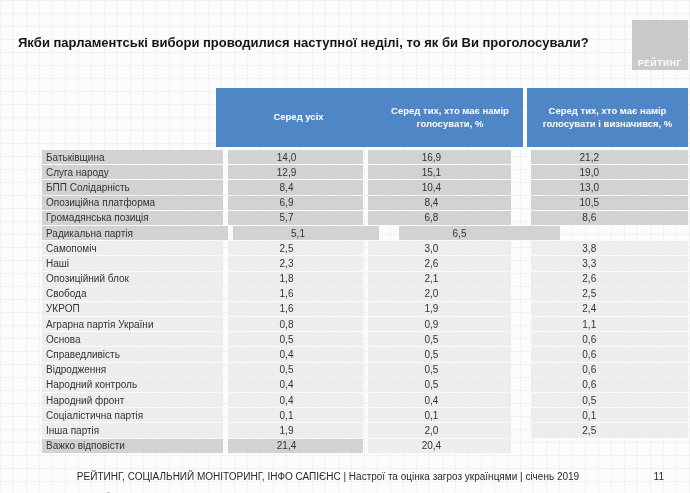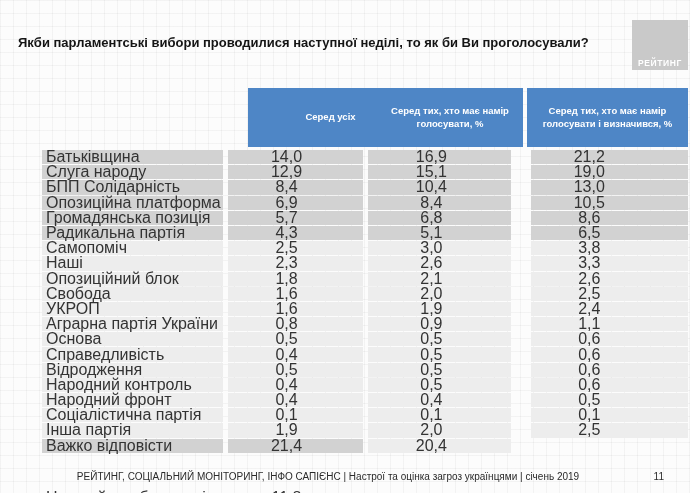--- a/index.html
+++ b/index.html
@@ -24,25 +24,25 @@
   .logo-label{
     color:#ffffff;font-weight:bold;font-size:8.5px;letter-spacing:0.6px;
     padding-bottom:2px;white-space:nowrap;
   }
   .hdr{
     top:88px;height:59px;background:var(--header-blue,#4e86c6);
     color:#fff;font-weight:bold;font-size:9.5px;line-height:1.3;
     display:flex;align-items:center;justify-content:center;text-align:center;
     box-sizing:border-box;padding:0 8px;
   }
-  .hdr1{left:248px;width:165px;}
+  .hdr1{left:216px;width:165px;}
   .hdr2{left:377px;width:146px;}
   .hdr3{left:527px;width:161px;}
   .rows{left:42px;top:150px;width:646px;}
-  .trow{display:flex;height:14.2px;margin-bottom:1px;font-size:16px;color:#333;}
+  .trow{display:flex;height:14.2px;margin-bottom:1px;font-size:10px;color:#333;}
   .cell{display:flex;align-items:center;box-sizing:border-box;}
   .cell.name{width:186px;margin-right:5px;padding-left:4px;}
   .cell.val{justify-content:center;}
   .cell.c1{width:139px;margin-right:5px;padding-right:18px;}
   .cell.c2{width:146px;margin-right:20px;padding-right:16px;}
   .cell.c3{width:161px;padding-right:40px;}
   .r-dark  .cell{background:var(--row-dark,#d2d2d2);}
   .r-light .cell{background:var(--row-light,#ededed);}
   .r-mixed .cell.name,.r-mixed .cell.c1{background:var(--row-dark,#d2d2d2);}
   .r-mixed .cell.c2{background:var(--row-light,#ededed);}
@@ -94,21 +94,20 @@
     <div class="cell val c3">10,5</div>
   </div>
   <div class="trow r-dark">
     <div class="cell name">Громадянська позиція</div>
     <div class="cell val c1">5,7</div>
     <div class="cell val c2">6,8</div>
     <div class="cell val c3">8,6</div>
   </div>
   <div class="trow r-dark">
     <div class="cell name">Радикальна партія</div>
-    <div class="cell val c1">4,3</div>
     <div class="cell val c2">5,1</div>
     <div class="cell val c3">6,5</div>
   </div>
   <div class="trow r-light">
     <div class="cell name">Самопоміч</div>
     <div class="cell val c1">2,5</div>
     <div class="cell val c2">3,0</div>
     <div class="cell val c3">3,8</div>
   </div>
   <div class="trow r-light">

